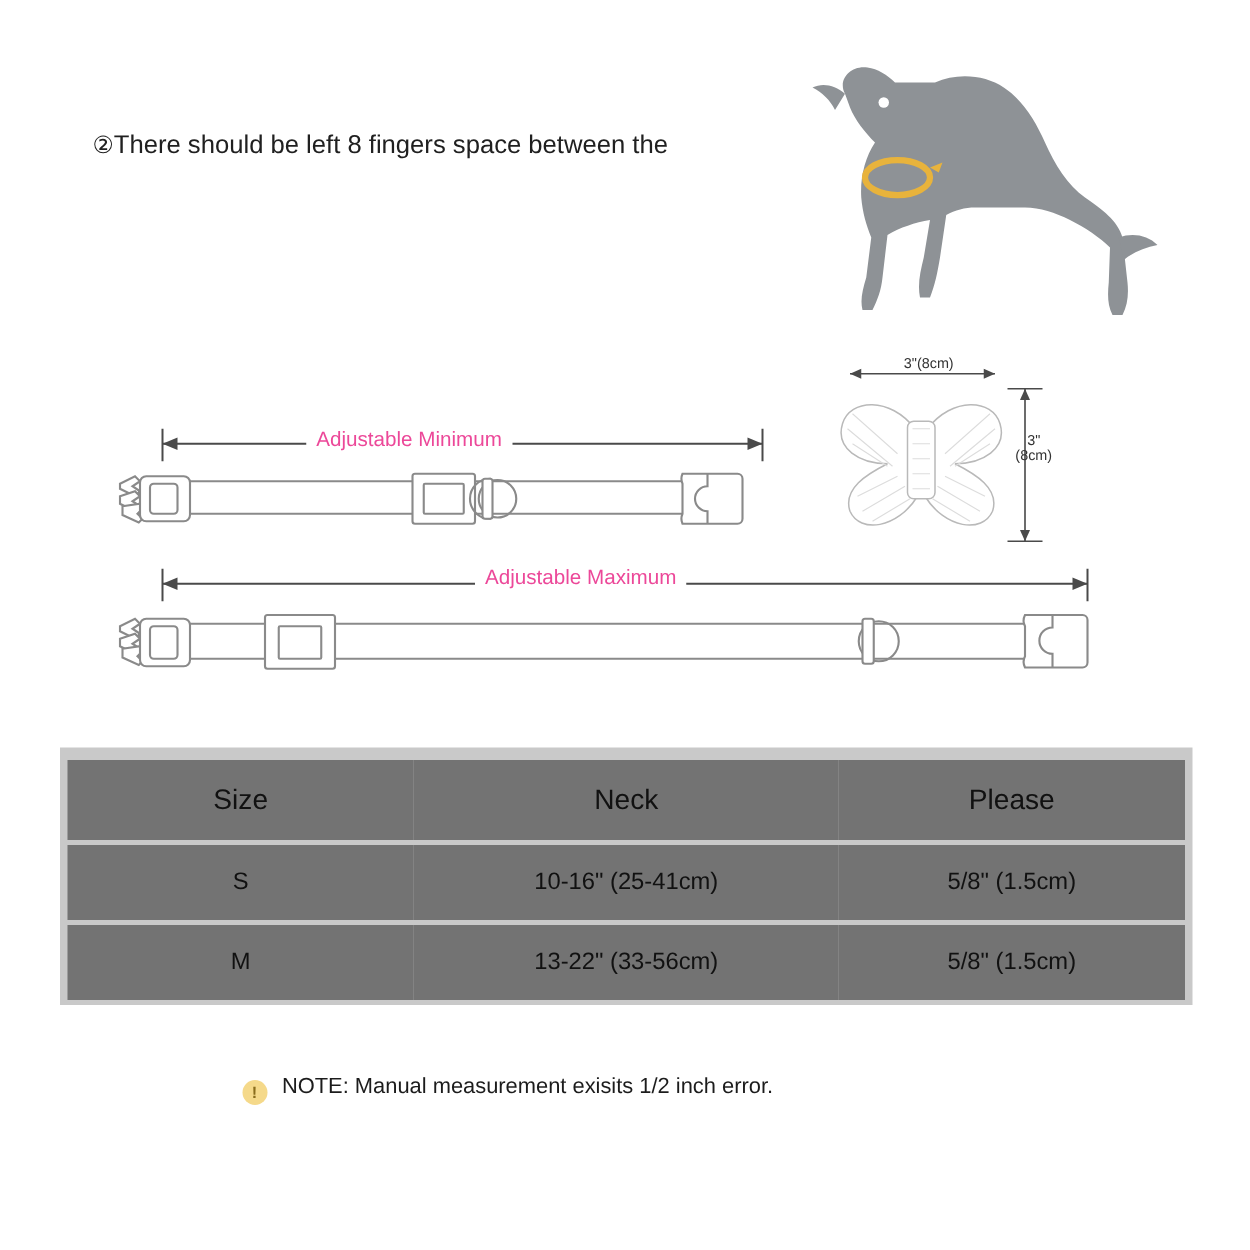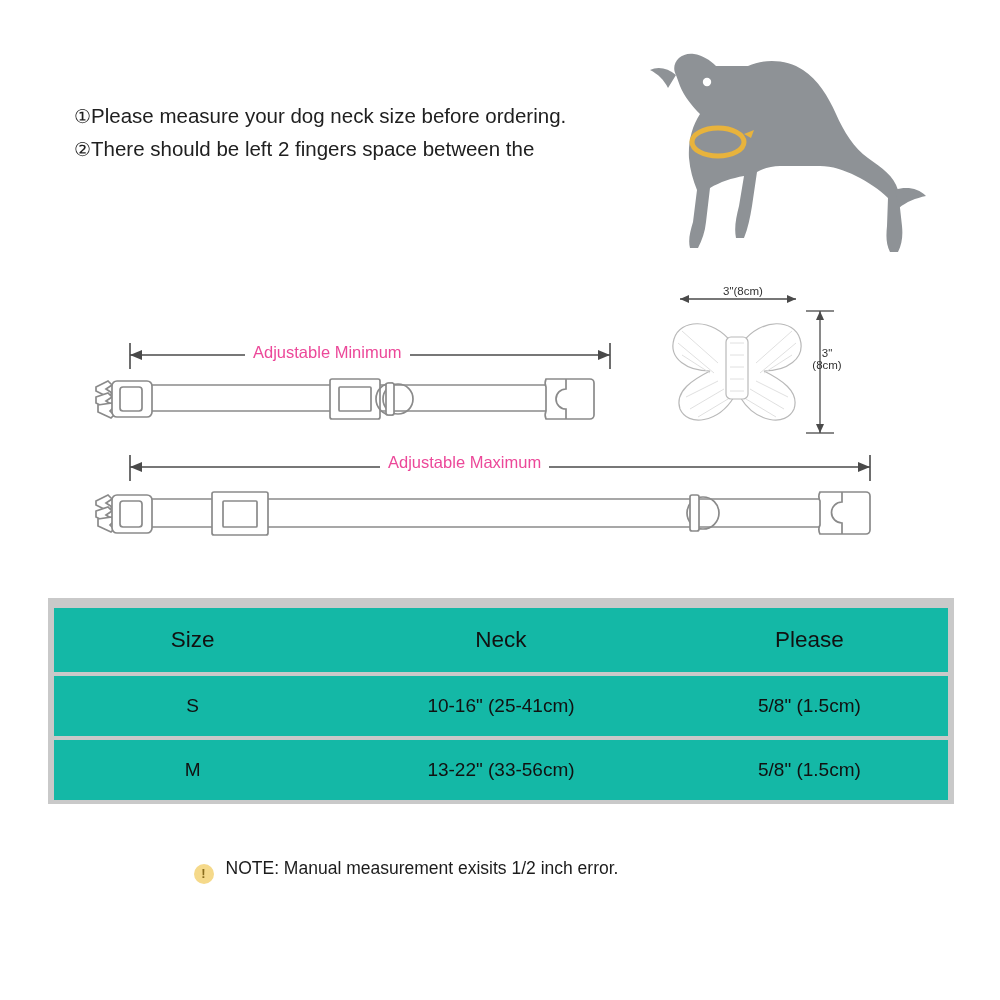--- a/index.html
+++ b/index.html
@@ -79,21 +79,21 @@
     box-sizing: border-box;
   }
   #size-table table {
     width: 100%;
     height: 100%;
     border-collapse: separate;
     border-spacing: 0 4px;
     table-layout: fixed;
   }
   #size-table td {
-    background: #14b8a6;
+    background: #737373;
     text-align: center;
     vertical-align: middle;
   }
   #size-table .hdr td {
     font-size: 22.5px;
     height: 62px;
     color: #111;
   }
   #size-table .row td {
     font-size: 19px;
@@ -125,22 +125,21 @@
     text-align: center;
     font-weight: bold;
     vertical-align: -4px;
     margin-right: 12px;
   }
 </style>
 </head>
 <body>
 
 <div class="abs" id="instructions">
-  <div class="line"><span class="num">①</span><span>Please measure your dog neck size before ordering.</span></div>
-  <div class="line"><span class="num">②</span><span>There should be left 2 fingers space between the</span></div>
+  <div class="line"><span class="num">②</span><span>There should be left 8 fingers space between the</span></div>
 </div>
 
 <div class="abs" id="dog-illustration">
   <svg width="330" height="250" viewBox="0 0 330 250" xmlns="http://www.w3.org/2000/svg">
     <g>
       <path fill="#8e9296" d="M36,45 C30,34 40,22 54,24 C62,25 70,30 76,36 L108,36 C126,28 148,30 163,40 C178,50 188,66 196,84 C204,102 214,118 228,128 C242,138 254,146 258,160 L262,196 C263,206 262,214 258,222 L250,222 C246,214 246,206 247,196 L248,168 C240,160 228,152 216,146 C204,140 192,136 180,136 L140,136 C132,136 124,138 117,142 L112,176 C110,188 108,198 104,208 L96,208 C94,198 96,188 99,176 L104,146 C92,148 80,152 70,158 L66,192 C65,202 62,210 58,218 L50,218 C48,210 50,202 53,192 L57,160 C53,150 50,140 49,128 C48,112 52,96 60,84 C52,76 44,66 40,56 Z"></path>
       <path fill="#8e9296" d="M36,45 C28,38 18,36 10,40 C18,44 24,50 28,58 Z"></path>
       <circle cx="67" cy="52" r="4.2" fill="#ffffff"></circle>
       <path fill="#8e9296" d="M255,160 C266,156 278,158 286,166 C276,168 266,172 259,178 Z"></path>
       <ellipse cx="78" cy="112" rx="26" ry="14" fill="none" stroke="#e8b33c" stroke-width="5"></ellipse>

